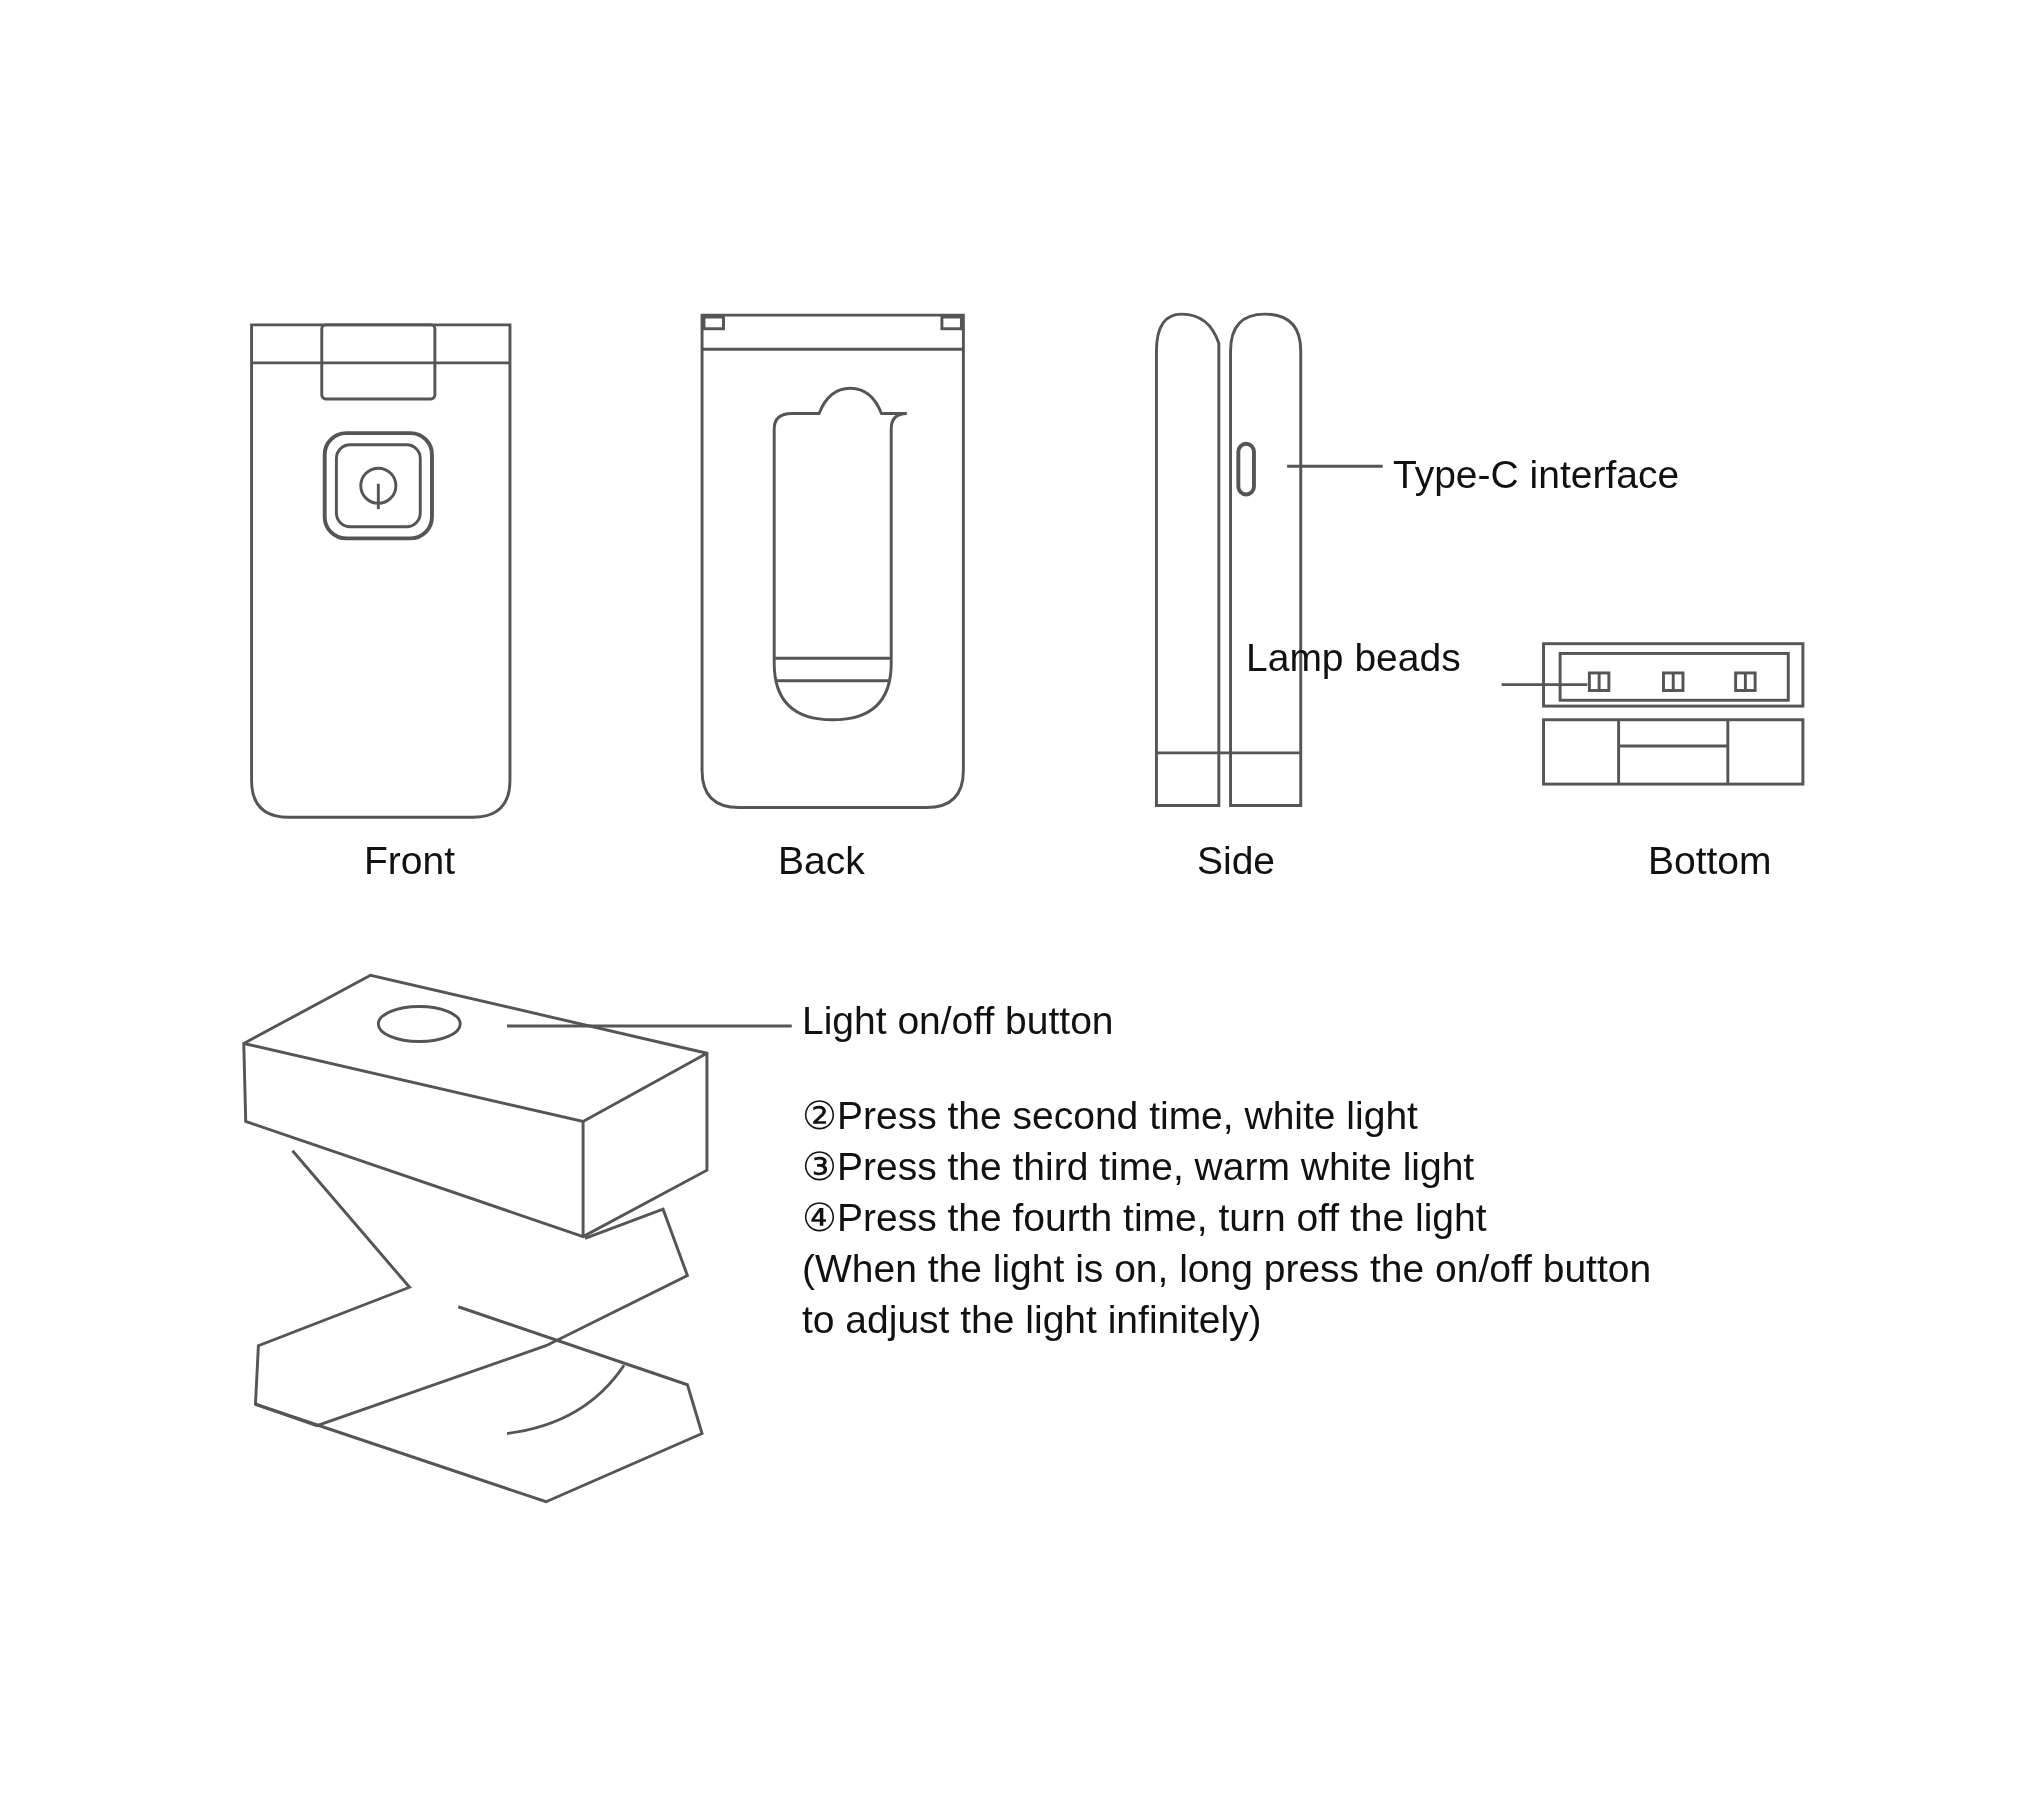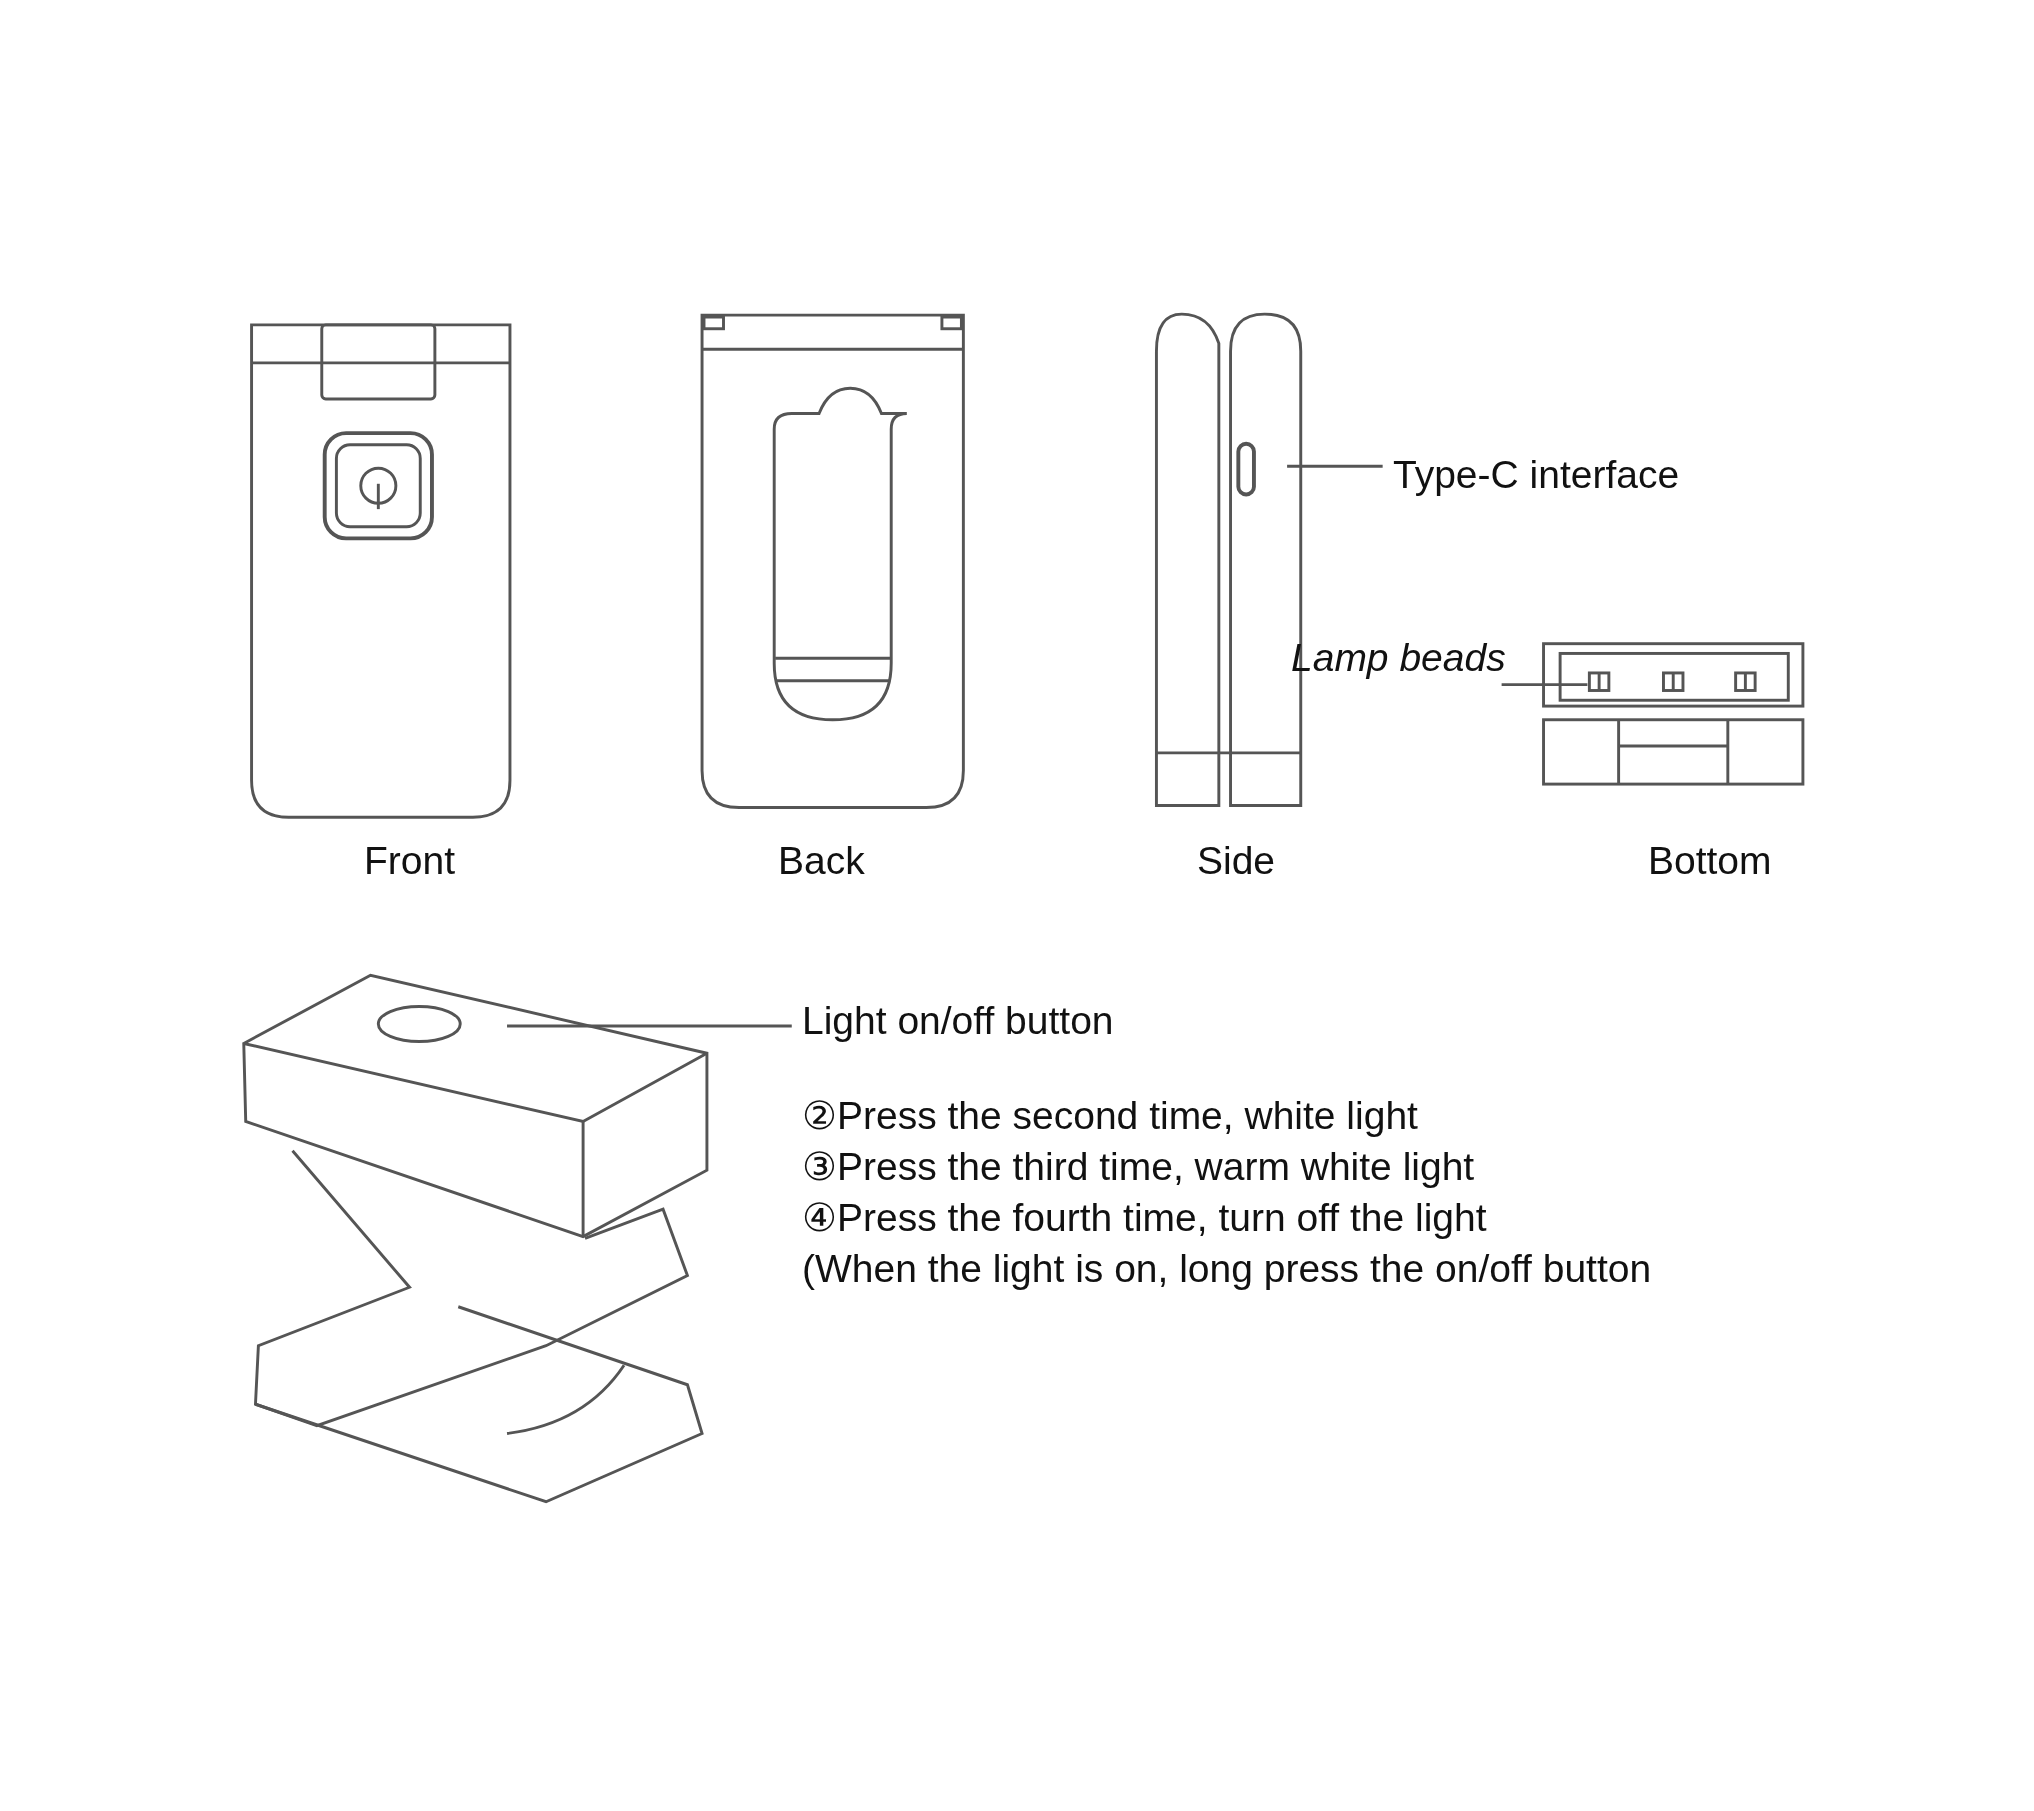--- a/index.html
+++ b/index.html
@@ -69,22 +69,23 @@
     <path d="M520 1470 Q600 1460 640 1400"></path>
   </g>
 </svg>
 
 <div class="lbl" style="left:364px;top:839px;">Front</div>
 <div class="lbl" style="left:778px;top:839px;">Back</div>
 <div class="lbl" style="left:1197px;top:839px;">Side</div>
 <div class="lbl" style="left:1648px;top:839px;">Bottom</div>
 
 <div class="lbl" style="left:1393px;top:453px;">Type-C interface</div>
-<div class="lbl" style="left:1291px;top:636px;font-style:italic;">Lamp beads</div>
+<div class="lbl" style="left:1246px;top:636px;">Lamp beads</div>
 <div class="lbl" style="left:802px;top:999px;">Light on/off button</div>
 
 <div class="ins">
   <div>②Press the second time, white light</div>
   <div>③Press the third time, warm white light</div>
   <div>④Press the fourth time, turn off the light</div>
   <div>(When the light is on, long press the on/off button</div>
+  <div>to adjust the light infinitely)</div>
 </div>
 
 
 </body></html>

